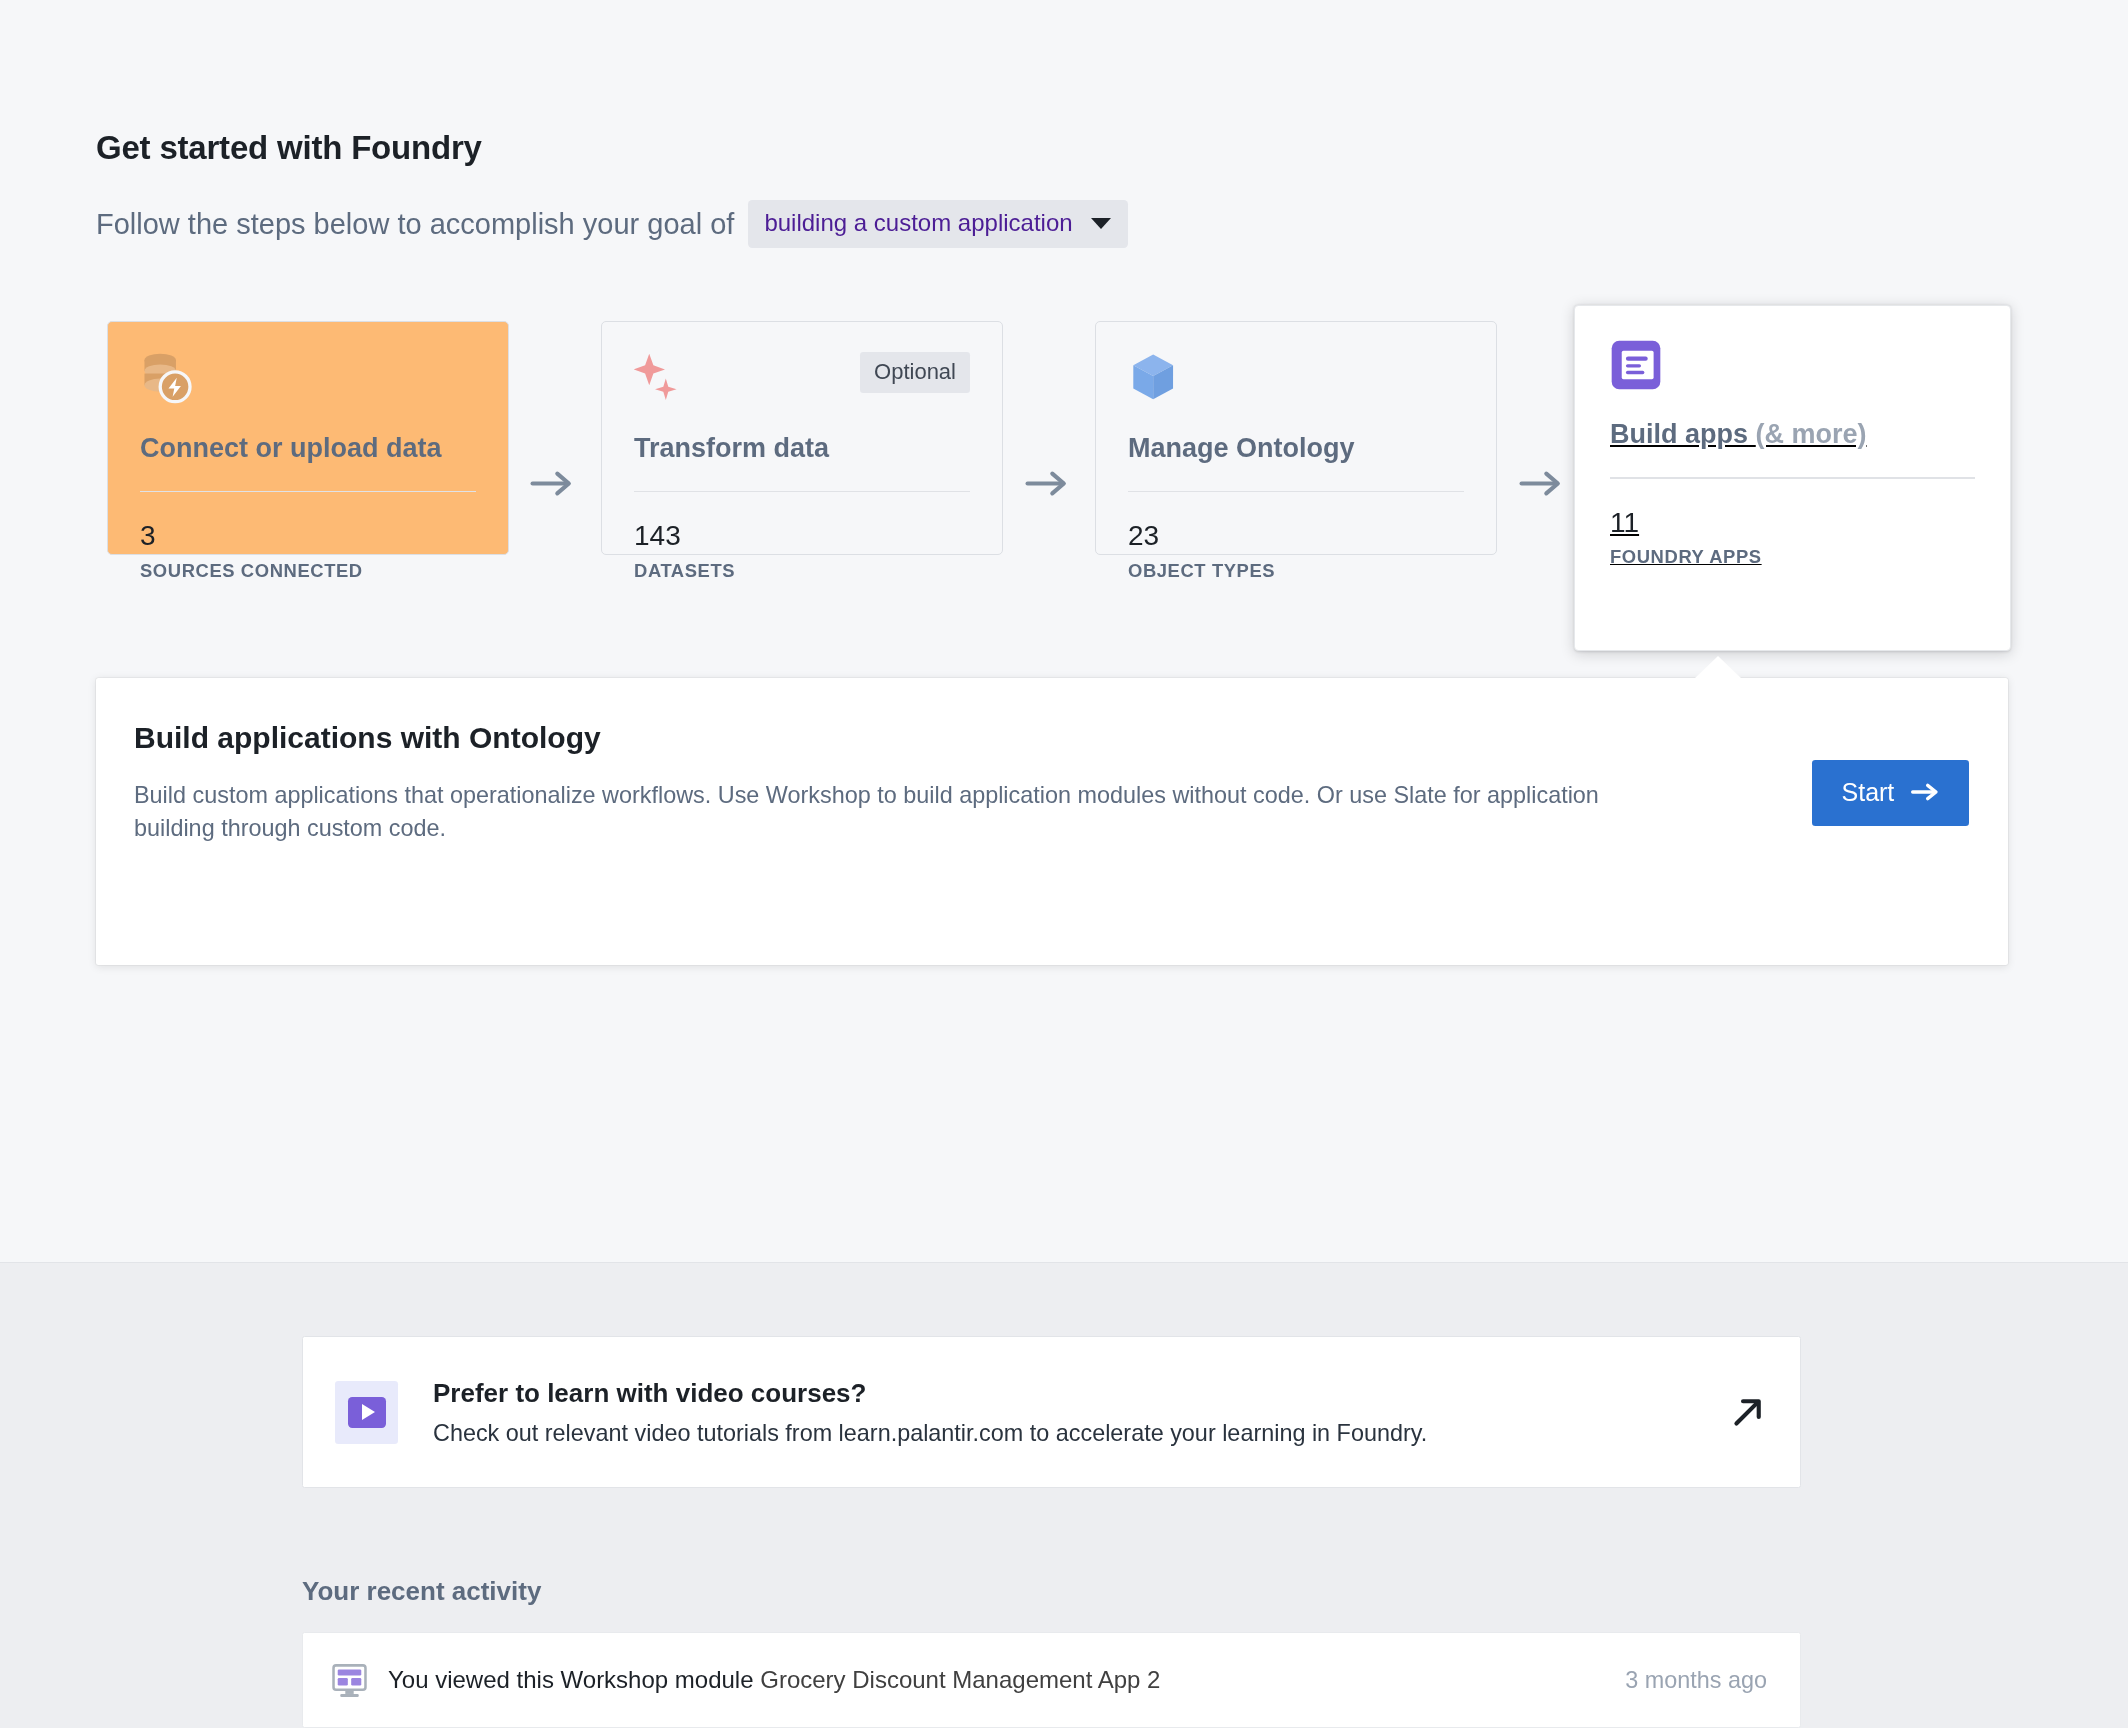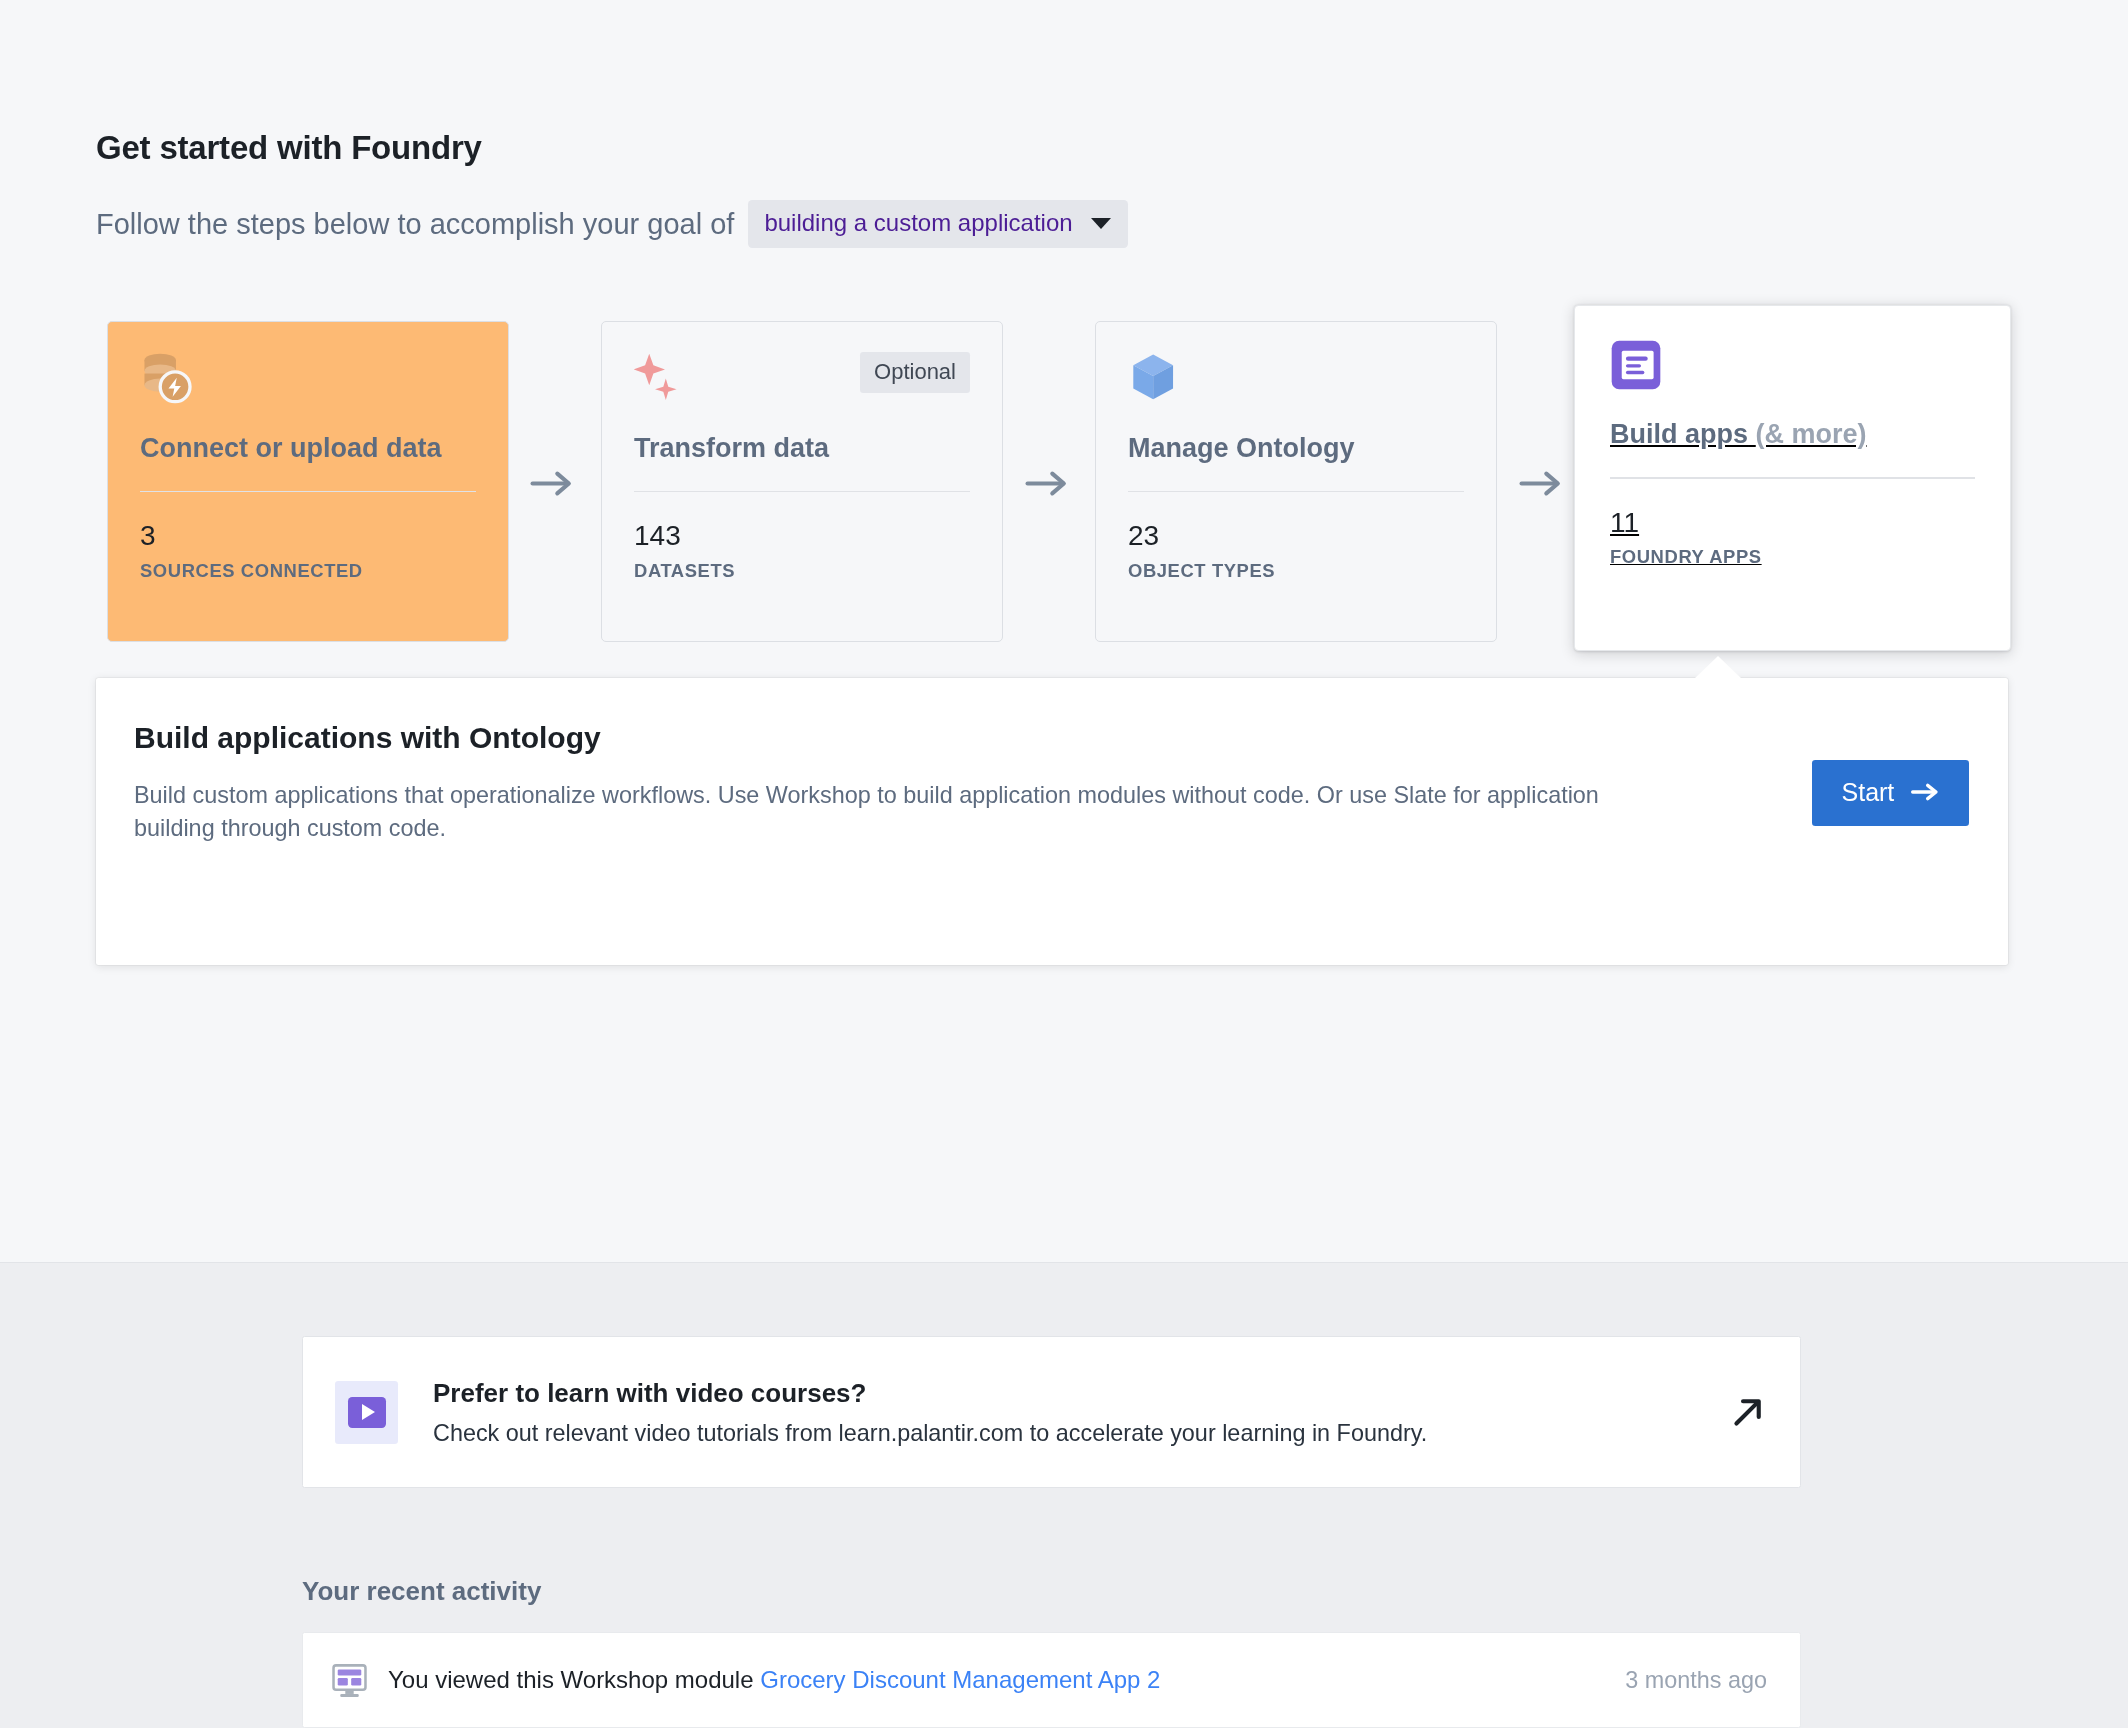--- a/index.html
+++ b/index.html
@@ -67,21 +67,21 @@
     position: absolute;
     left: 0; top: 313px;
     width: 2129px;
     height: 359px;
   }
 
   .step-card {
     position: absolute;
     top: 8.3px;
     width: 402px;
-    height: 321px;
+    height: 234px;
     background: #f6f7f9;
     border: 1.7px solid #dcdfe4;
     border-radius: 5px;
     padding: 30px 32px;
   }
   .step-card.dim { background: #fdba74; border-color: #dcdfe4; }
   .step-card.c1 { left: 107px; }
   .step-card.c2 { left: 601px; }
   .step-card.c3 { left: 1095px; }
 
@@ -286,21 +286,21 @@
     padding: 0 33px 0 28px;
   }
   .activity-icon { width: 37px; height: 37px; flex: none; }
   .activity-text {
     margin-left: 20px;
     font-size: 24px;
     color: #1c2127;
     flex: 1;
   }
   .activity-link {
-    color: #3b82f6;
+    color: #404040;
     text-decoration: none;
     cursor: pointer;
   }
   .activity-time {
     font-size: 23.4px;
     color: #9aa4b2;
     flex: none;
   }
 </style>
 </head>

